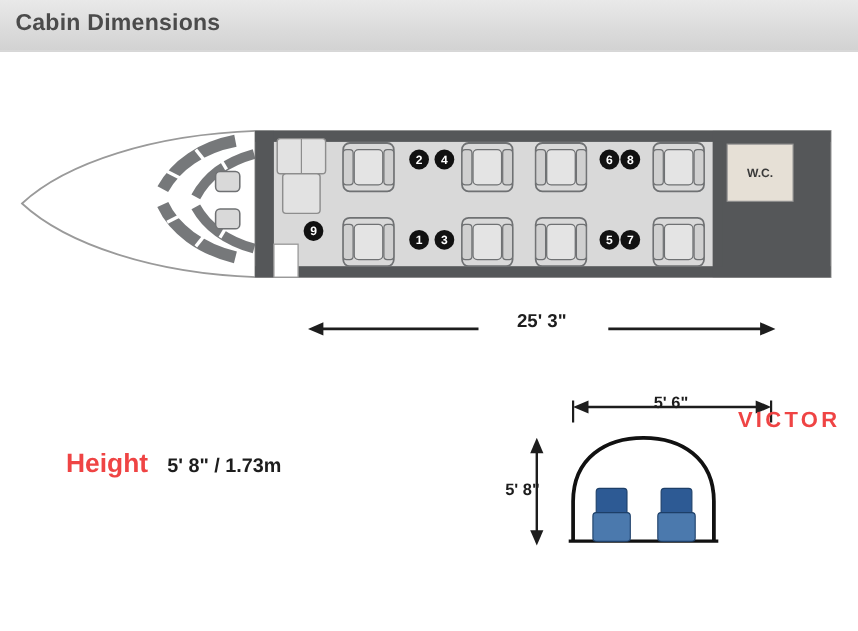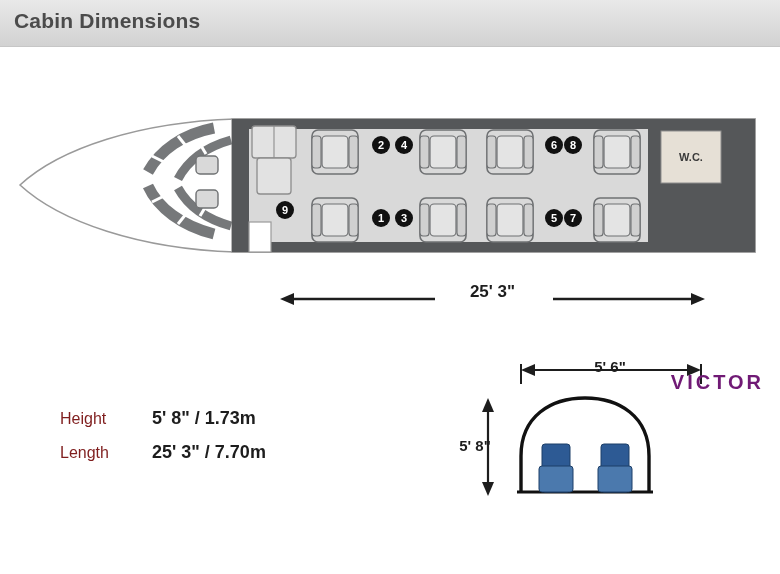--- a/index.html
+++ b/index.html
@@ -100,38 +100,38 @@
     top: 408px;
     width: 300px;
   }
   .spec-row {
     display: flex;
     align-items: baseline;
     margin-bottom: 13px;
   }
   .spec-label {
     width: 92px;
-    font-size: 16px;
-    font-weight: normal;
-    color: #7f1d1d;
+    font-size: 24px;
+    font-weight: bold;
+    color: #ef4444;
   }
   .spec-value {
     font-size: 18px;
     font-weight: bold;
     color: #1d1d1d;
   }
   
   .brand {
     position: absolute;
     right: 16px;
     bottom: 12px;
     font-size: 20px;
     font-weight: bold;
     letter-spacing: 3px;
-    color: #701a75;
+    color: #ef4444;
   }
   .seat-num {
     font-size: 11px;
     font-weight: bold;
     fill: #ffffff;
   }
 </style>
 </head>
 <body>
 
@@ -325,21 +325,17 @@
     </svg>
   </div>
   <div class="width-label">5' 6"</div>
   <div class="height-label">5' 8"</div>
 
   <div class="specs">
     <div class="spec-row">
       <div class="spec-label">Height</div>
       <div class="spec-value">5' 8" / 1.73m</div>
     </div>
-    <div class="spec-row">
-      <div class="spec-label">Length</div>
-      <div class="spec-value">25' 3" / 7.70m</div>
-    </div>
   </div>
 
   <div class="brand">VICTOR</div>
 
 </div>
 
 </body></html>

